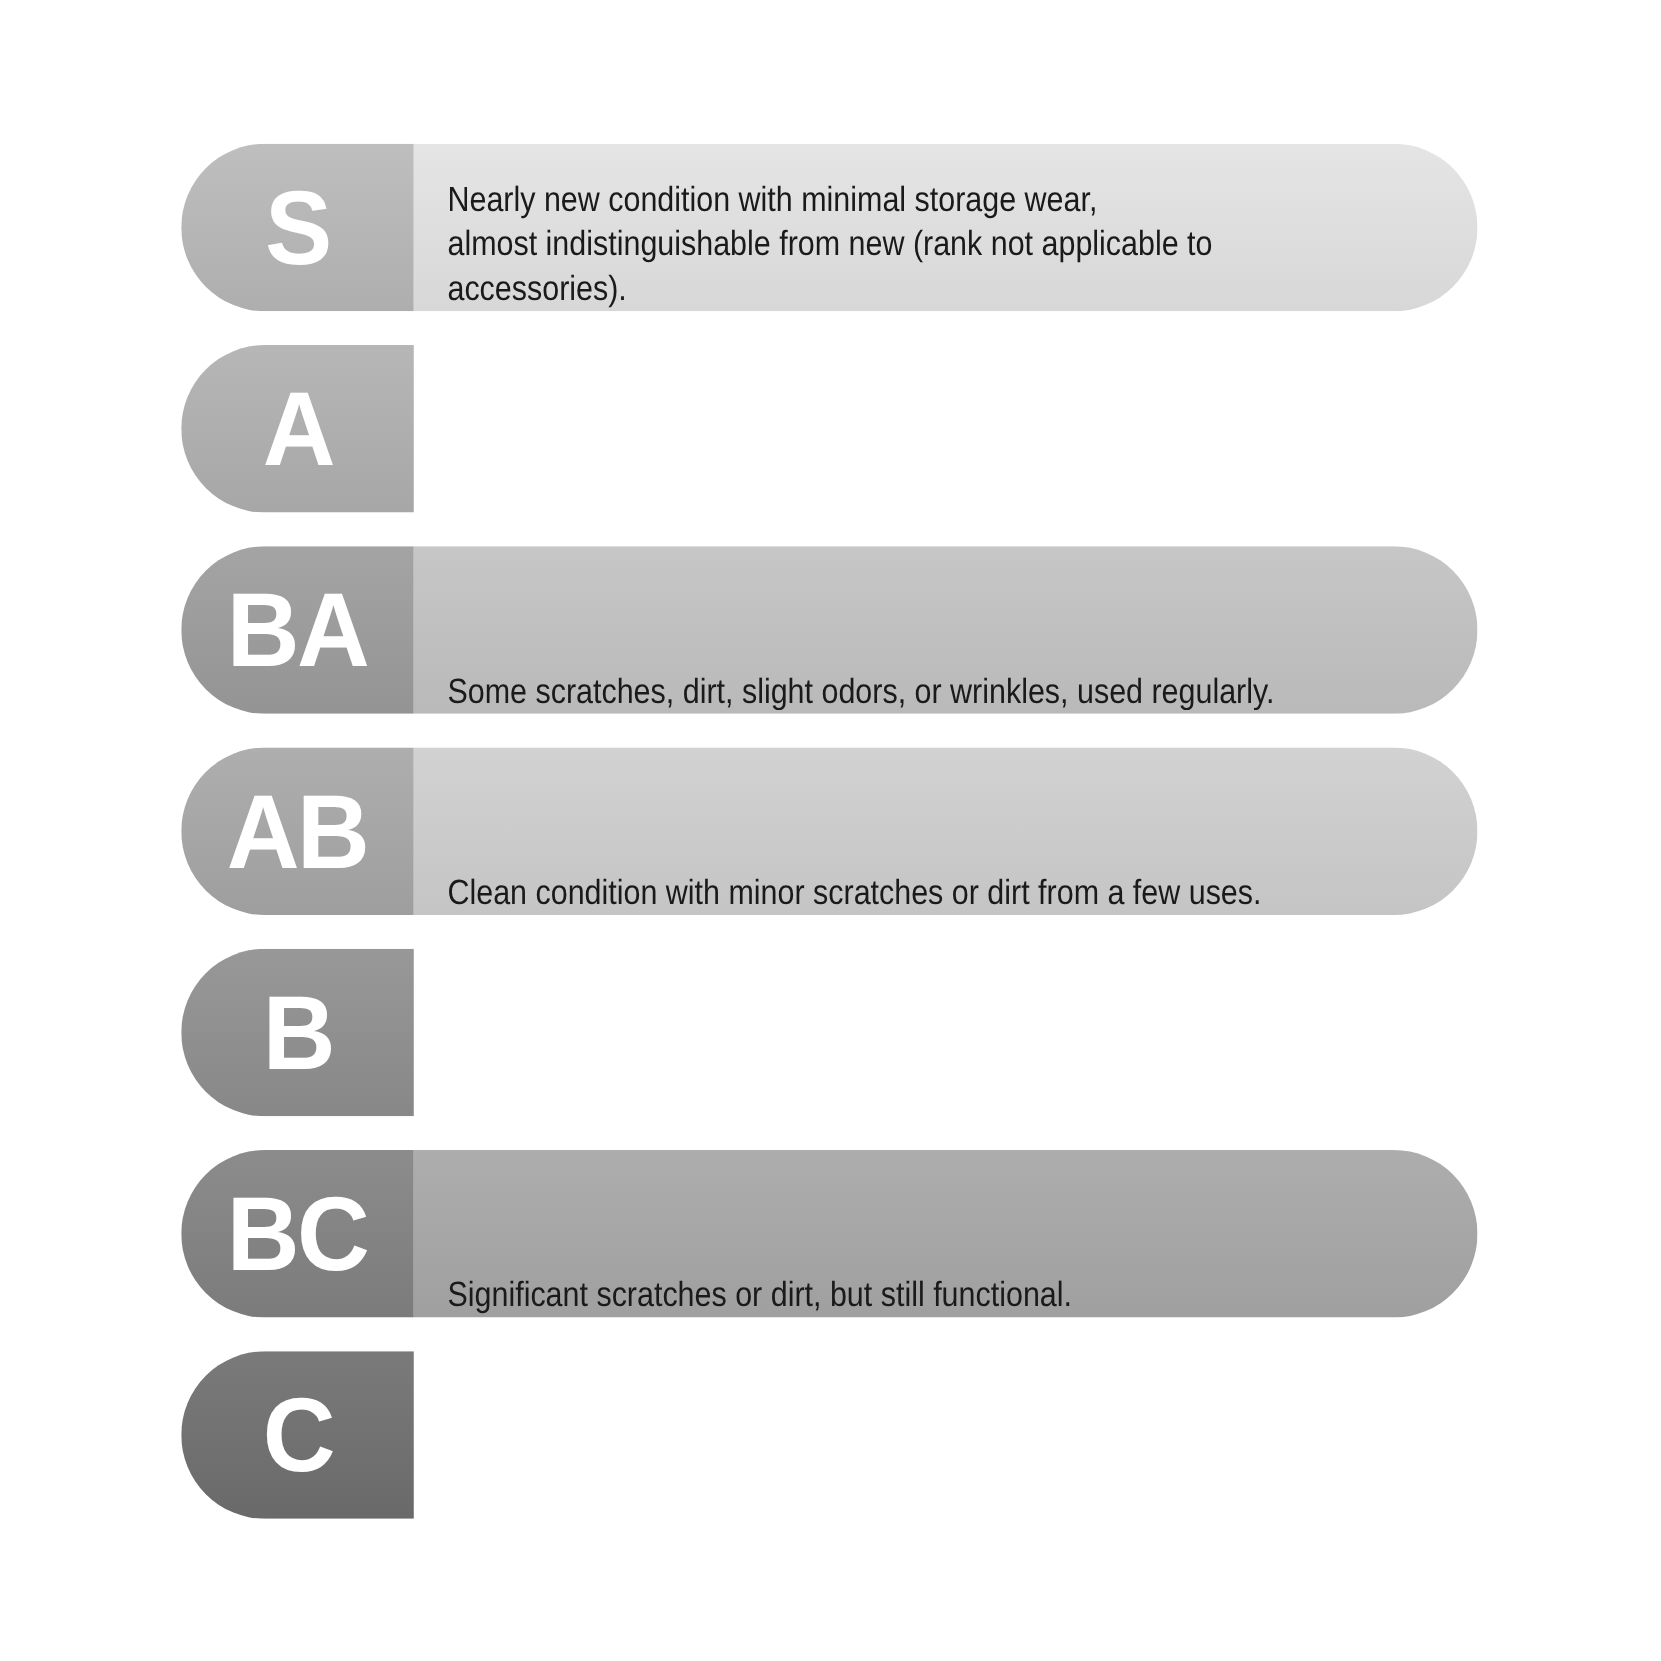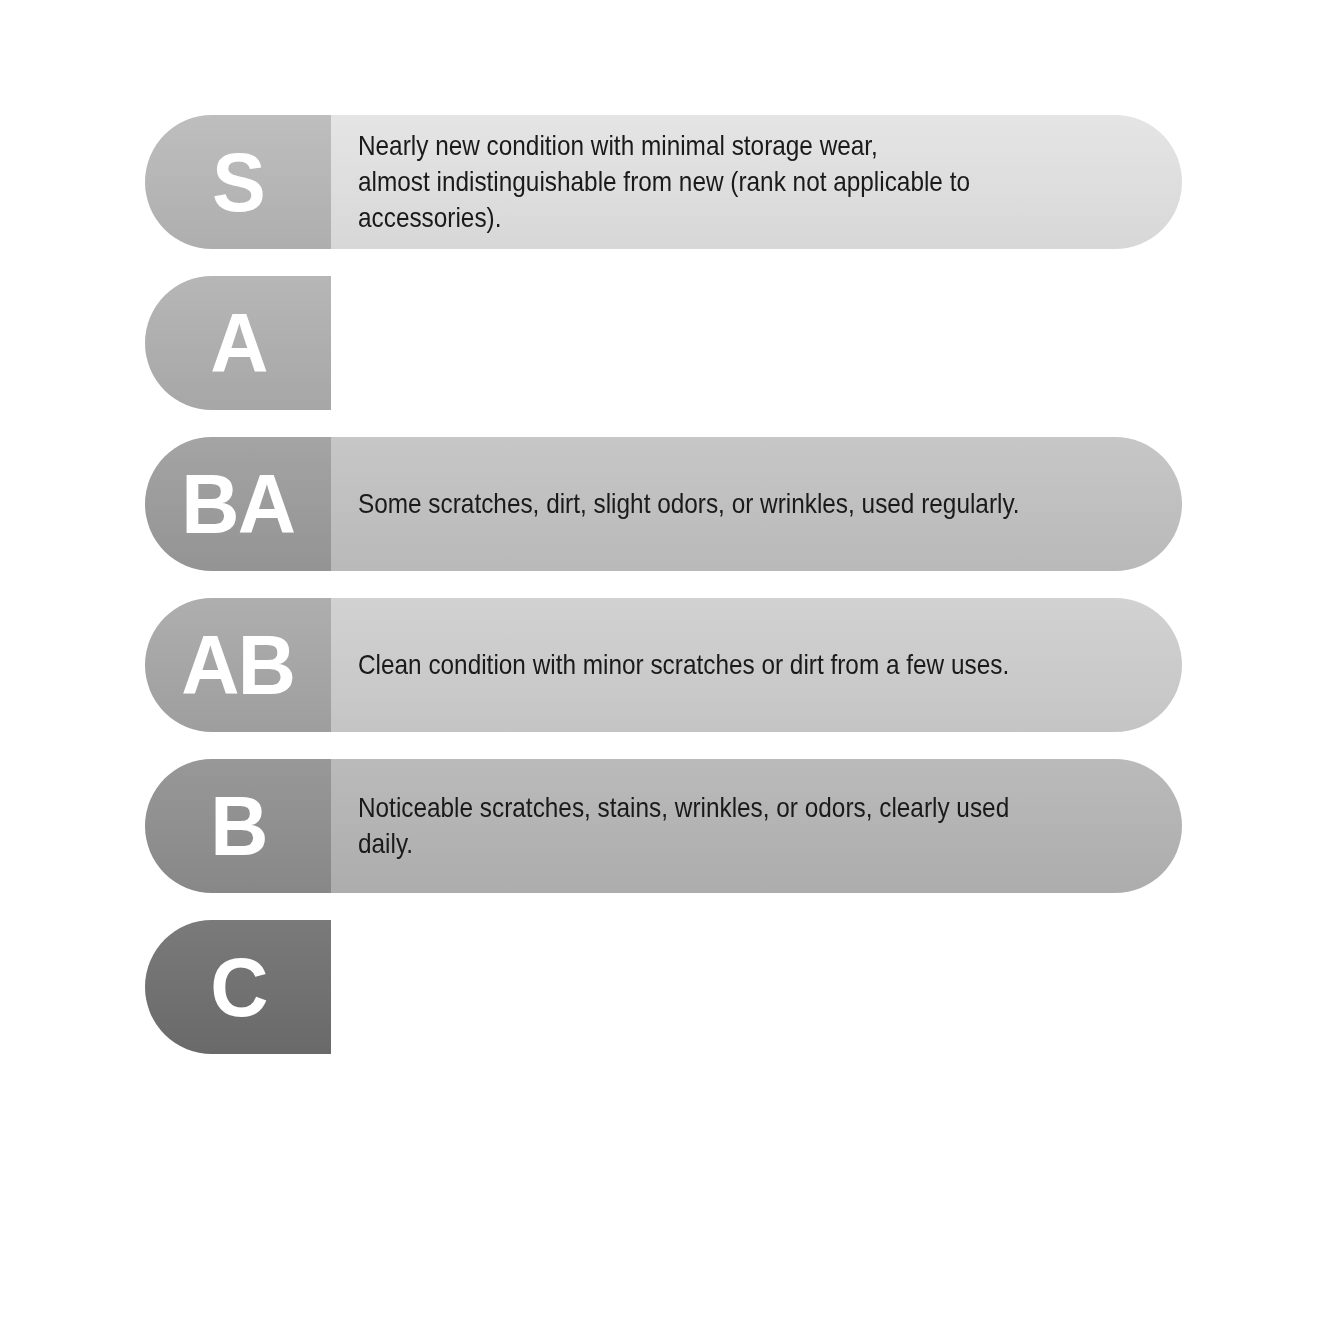--- a/index.html
+++ b/index.html
@@ -47,21 +47,21 @@
     line-height: 1;
     transform: scaleX(0.96);
     transform-origin: 50% 50%;
     user-select: none;
   }
   .rank-body {
     flex: 1 1 auto;
     background-color: var(--body, #dddddd);
     background-image: linear-gradient(180deg, rgba(255,255,255,0.06), rgba(0,0,0,0.05));
     display: flex;
-    align-items: center;
+    align-items: flex-end;
   }
   .rank-desc {
     color: #1a1a1a;
     font-size: 28px;
     line-height: 1.28;
     padding-left: 31px;
     padding-right: 30px;
     white-space: pre-line;
     transform: scaleX(0.87);
     transform-origin: 0 50%;
@@ -104,25 +104,30 @@
       </div>
       <div class="rank-body">
         <span class="rank-desc">Clean condition with minor scratches or dirt from a few uses.</span>
       </div>
     </div>
 
     <div class="rank-row" style="--badge: #909090; --body: #b6b6b6;">
       <div class="rank-badge">
         <span class="rank-letter">B</span>
       </div>
+    </div>
+
+    <div class="rank-row" style="--badge: #838383; --body: #a8a8a8;">
+      <div class="rank-badge">
+        <span class="rank-letter">BC</span>
+      </div>
       <div class="rank-body">
-        <span class="rank-desc">Noticeable scratches, stains, wrinkles, or odors, clearly used daily.</span>
+        <span class="rank-desc">Significant scratches or dirt, but still functional.</span>
       </div>
     </div>
-
 
     <div class="rank-row" style="--badge: #707070; --body: #999999;">
       <div class="rank-badge">
         <span class="rank-letter">C</span>
       </div>
     </div>
 
   </div>
 </div>
 

